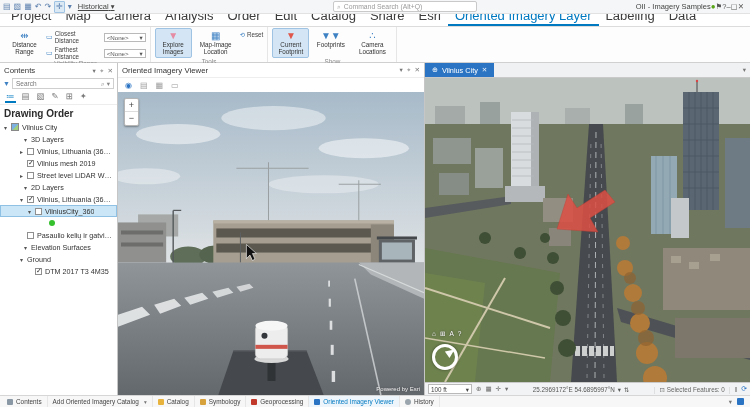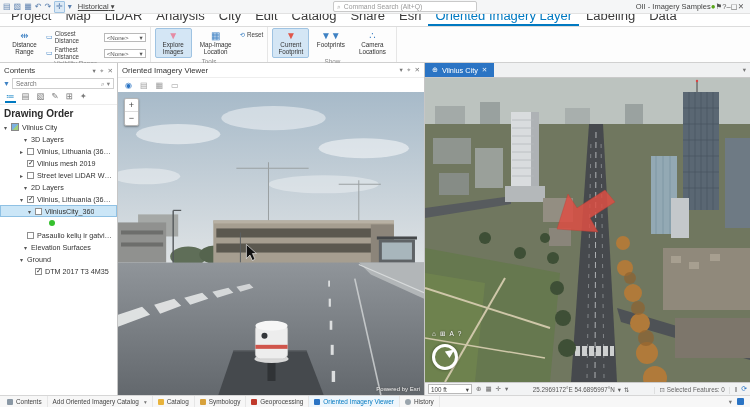--- a/index.html
+++ b/index.html
@@ -151,25 +151,25 @@
     <span class="winbtn">✕</span>
   </div>
 </div>
 
 <div class="menubar">
 
     <div class="menu-tab" data-state="normal"><span>Project</span></div>
 
     <div class="menu-tab" data-state="normal"><span>Map</span></div>
 
-    <div class="menu-tab" data-state="normal"><span>LiDAR</span></div>
+    <div class="menu-tab" data-state="normal"><span>Camera</span></div>
 
     <div class="menu-tab" data-state="normal"><span>Analysis</span></div>
 
-    <div class="menu-tab" data-state="normal"><span>City</span></div>
+    <div class="menu-tab" data-state="normal"><span>Order</span></div>
 
     <div class="menu-tab" data-state="normal"><span>Edit</span></div>
 
     <div class="menu-tab" data-state="normal"><span>Catalog</span></div>
 
     <div class="menu-tab" data-state="normal"><span>Share</span></div>
 
     <div class="menu-tab" data-state="normal"><span>Esri</span></div>
 
     <div class="menu-tab" data-state="active"><span>Oriented Imagery Layer</span></div>

